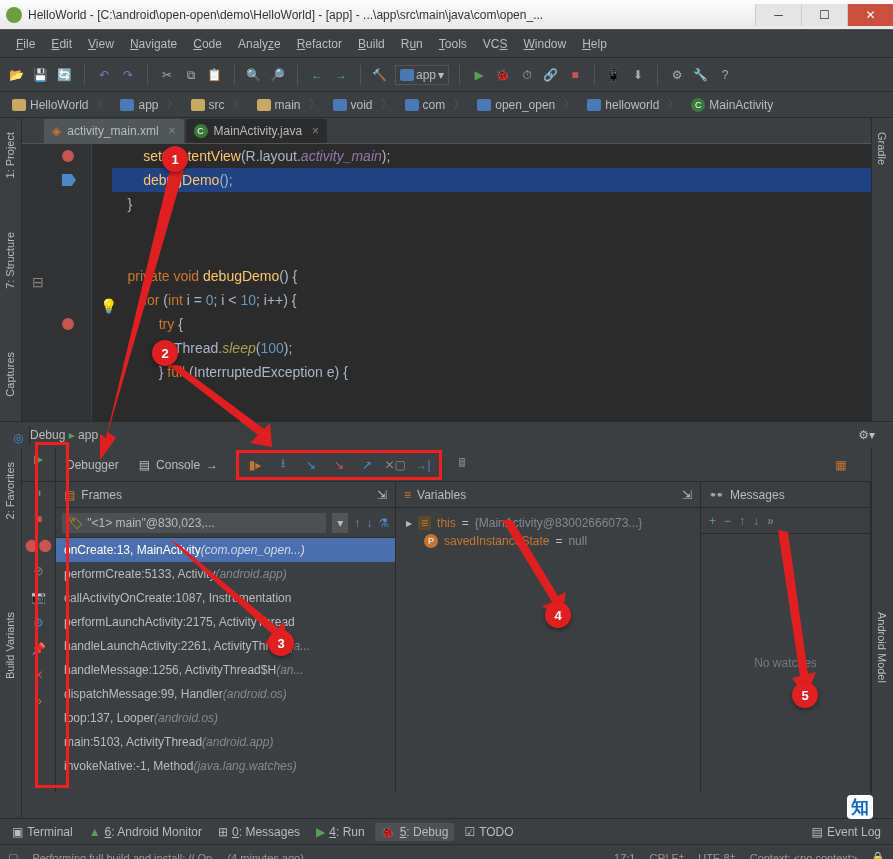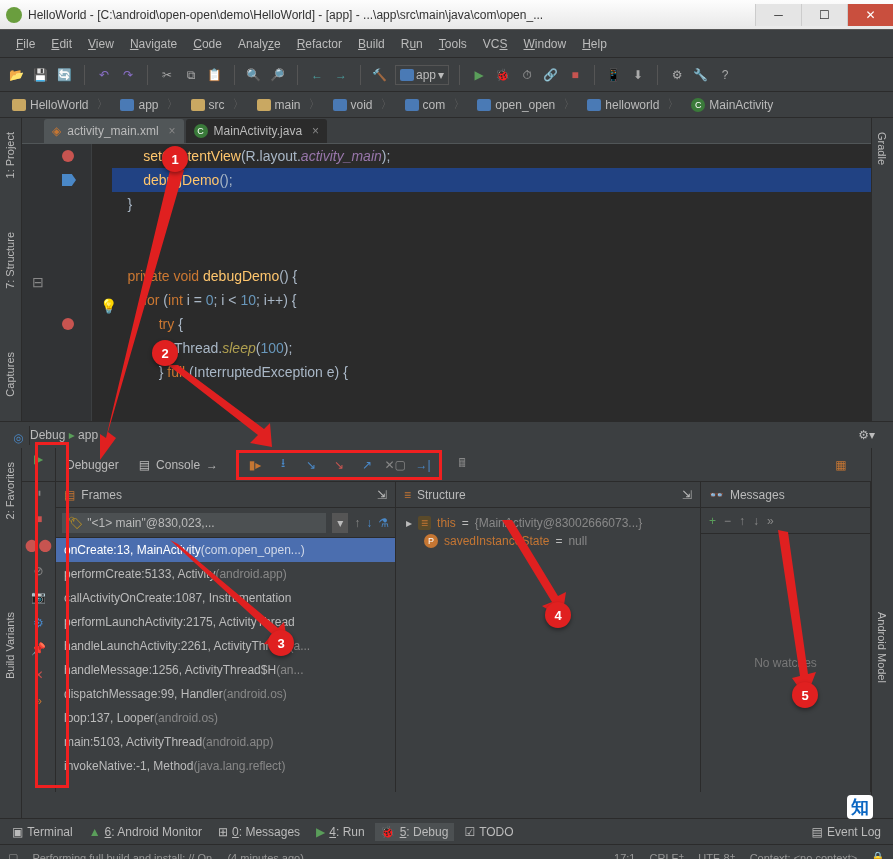--- a/index.html
+++ b/index.html
@@ -60,21 +60,21 @@
 .frames-panel { width:340px; }
 .vars-panel { flex:1; }
 .watches-panel { width:170px; }
 .panel-hdr { height:26px; background:#3c3f41; display:flex; align-items:center; padding:0 8px; gap:6px; border-bottom:1px solid #2b2b2b; color:#bbb; }
 .panel-hdr .sp { flex:1; }
 .thread-row { height:30px; display:flex; align-items:center; padding:0 6px; gap:6px; background:#3c3f41; border-bottom:1px solid #2b2b2b; }
 .thread-sel { flex:1; background:#4c5052; color:#bbb; padding:3px 6px; display:flex; align-items:center; gap:4px; overflow:hidden; }
 .frames-list { flex:1; overflow:hidden; background:#3c3f41; }
 .frame-row { height:24px; display:flex; align-items:center; padding:0 8px; white-space:nowrap; overflow:hidden; color:#bbb; }
 .frame-row.sel { background:#4b6eaf; color:#fff; }
-.frame-row .ctx { color:#888; }
+.frame-row .ctx { font-style:italic; color:#888; }
 .frame-row.sel .ctx { color:#d0d8e8; }
 .vars-body { flex:1; padding:6px; background:#3c3f41; }
 .var-row { display:flex; align-items:center; gap:6px; padding:2px 4px; color:#bbb; }
 .var-name { color:#c57633; }
 .var-val { color:#888; }
 .watches-body { flex:1; display:flex; align-items:center; justify-content:center; color:#787878; background:#3c3f41; }
 .bottom-tabs { height:26px; background:#3c3f41; border-top:1px solid #2b2b2b; display:flex; align-items:center; padding:0 6px; gap:4px; }
 .btab { padding:2px 6px; color:#bbb; display:flex; align-items:center; gap:4px; }
 .btab.active { background:#4c5052; }
 .statusbar { height:26px; background:#3c3f41; border-top:1px solid #2b2b2b; display:flex; align-items:center; padding:0 8px; color:#999; gap:14px; font-size:11px; }
@@ -339,28 +339,28 @@
               <div class="frame-row">
                 <span>loop:137, Looper </span>
                 <span class="ctx">(android.os)</span>
               </div>
               <div class="frame-row">
                 <span>main:5103, ActivityThread </span>
                 <span class="ctx">(android.app)</span>
               </div>
               <div class="frame-row">
                 <span>invokeNative:-1, Method </span>
-                <span class="ctx">(java.lang.reflect)</span>
+                <span class="ctx">(java.lang.watches)</span>
               </div>
             </div>
         </div>
         <div class="vars-panel">
           <div class="panel-hdr">
               <span style="color:#c57633">≡</span>
-              <span>Structure</span>
+              <span>Variables</span>
               <div class="sp"></div>
               <span>⇲</span>
             </div>
           <div class="vars-body">
             <div class="var-row">
                 <span>▸</span>
                 <span style="color:#c57633;background:#5a4a2a;border-radius:2px;padding:0 3px">≡</span>
                 <span class="var-name">this</span>
                 <span> = </span>
                 <span class="var-val">{MainActivity@83002666073...}</span>

